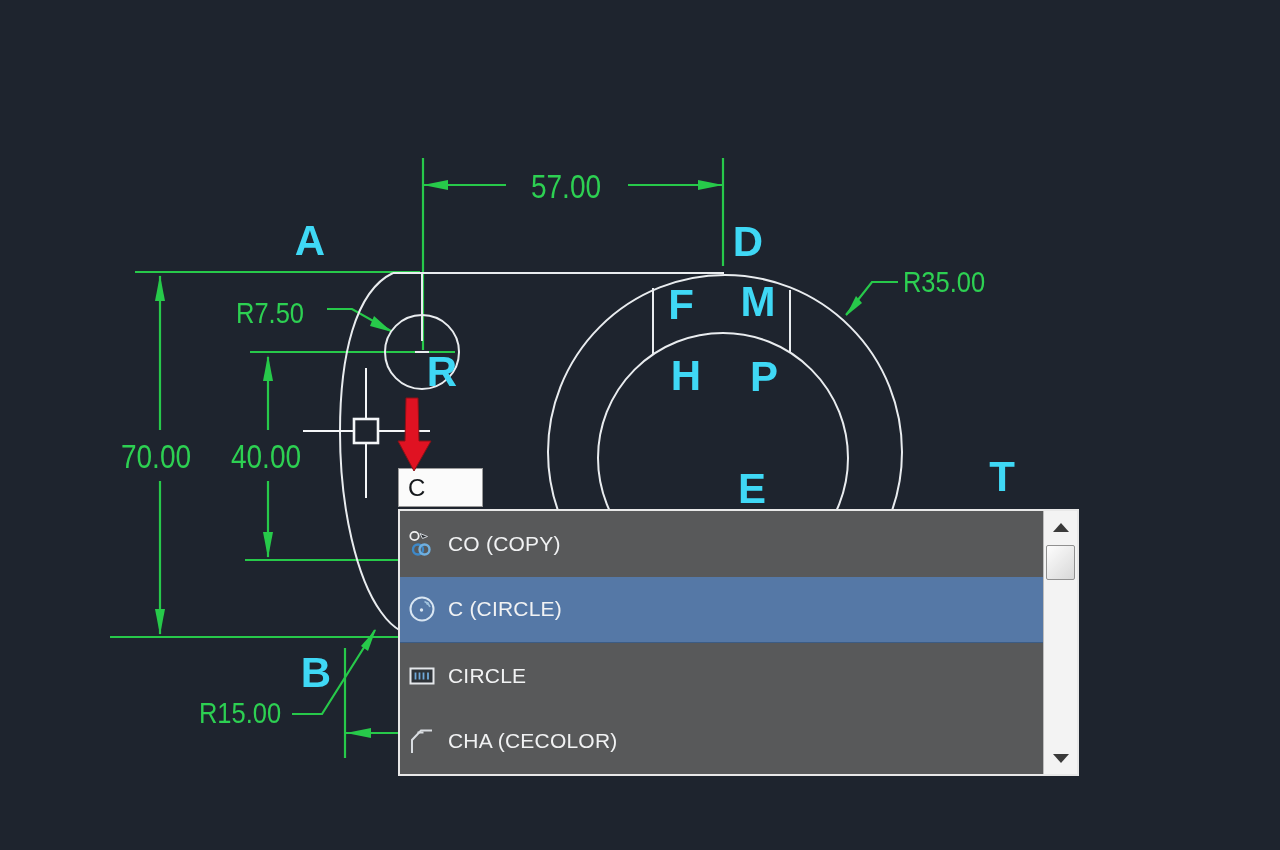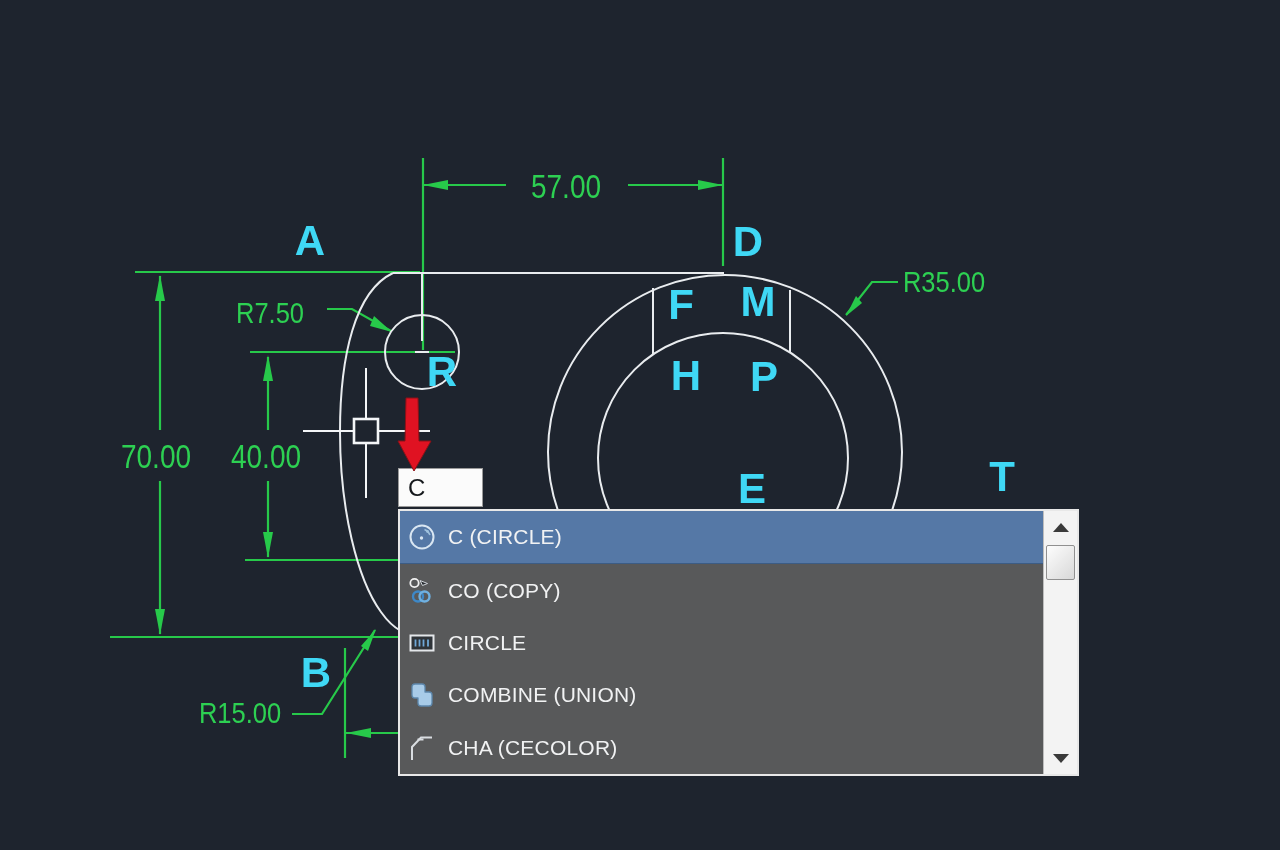--- a/index.html
+++ b/index.html
@@ -153,63 +153,55 @@
   <div class="dim rad" style="left:270px;top:313px;">R7.50</div>
   <div class="dim rad" style="left:944px;top:282px;">R35.00</div>
   <div class="dim rad" style="left:240px;top:713px;">R15.00</div>
 
   <div id="cmdbox">
     <input type="text" value="C" style="">
   </div>
 
   <div id="dropdown">
     <div id="ac-list">
+        <div class="ac-row">
+          <span class="ac-icon">
+            <svg viewBox="0 0 30 30">
+              <circle cx="7.5" cy="7" r="4.2" fill="none" stroke="#f0f0f0" stroke-width="1.8"></circle>
+              <path d="M13 4.5 L20.5 7.5 L15.5 9.5 Z" fill="#2b2f33" stroke="#cfd4d9" stroke-width="1"></path>
+              <circle cx="11" cy="20.5" r="5" fill="none" stroke="#3d88c8" stroke-width="2.4"></circle>
+              <circle cx="17.5" cy="20.5" r="5" fill="none" stroke="#6fb0e0" stroke-width="2.4"></circle>
+            </svg>
+          </span>
+          <span class="ac-label">CO (COPY)</span>
+        </div>
         <div class="ac-row sel">
           <span class="ac-icon">
             <svg viewBox="0 0 30 30">
               <circle cx="15" cy="15" r="11.5" fill="none" stroke="#d9e6f2" stroke-width="2"></circle>
               <circle cx="14.5" cy="16" r="1.7" fill="#d9e6f2"></circle>
               <circle cx="20.5" cy="9.5" r="1.4" fill="#9fc1dd"></circle>
               <path d="M17.5 7.5 A9.5 9.5 0 0 1 23 13" fill="none" stroke="#9fc1dd" stroke-width="1.5"></path>
             </svg>
           </span>
           <span class="ac-label">C (CIRCLE)</span>
-        </div>
-        <div class="ac-row">
-          <span class="ac-icon">
-            <svg viewBox="0 0 30 30">
-              <circle cx="7.5" cy="7" r="4.2" fill="none" stroke="#f0f0f0" stroke-width="1.8"></circle>
-              <path d="M13 4.5 L20.5 7.5 L15.5 9.5 Z" fill="#2b2f33" stroke="#cfd4d9" stroke-width="1"></path>
-              <circle cx="11" cy="20.5" r="5" fill="none" stroke="#3d88c8" stroke-width="2.4"></circle>
-              <circle cx="17.5" cy="20.5" r="5" fill="none" stroke="#6fb0e0" stroke-width="2.4"></circle>
-            </svg>
-          </span>
-          <span class="ac-label">CO (COPY)</span>
         </div>
         <div class="ac-row">
           <span class="ac-icon">
             <svg viewBox="0 0 30 30">
               <rect x="3.5" y="7.5" width="23" height="15" fill="#2e3338" stroke="#e4e7ea" stroke-width="2"></rect>
               <g stroke="#6fa8d8" stroke-width="1.8" fill="none">
                 <line x1="8.5" y1="11.5" x2="8.5" y2="18.5"></line>
                 <line x1="12.5" y1="11.5" x2="12.5" y2="18.5"></line>
                 <line x1="16.5" y1="11.5" x2="16.5" y2="18.5"></line>
                 <line x1="21" y1="11.5" x2="21" y2="18.5"></line>
               </g>
             </svg>
           </span>
           <span class="ac-label">CIRCLE</span>
-        </div>
-        <div class="ac-row">
-          <span class="ac-icon">
-            <svg viewBox="0 0 30 30">
-              <path d="M8 4 h7 a3 3 0 0 1 3 3 v5 h4 a3 3 0 0 1 3 3 v8 a3 3 0 0 1 -3 3 h-8 a3 3 0 0 1 -3 -3 v-5 H8 a3 3 0 0 1 -3 -3 V7 a3 3 0 0 1 3 -3 Z" fill="#a8cbe8" stroke="#5d88ad" stroke-width="1.3" stroke-linejoin="round"></path>
-            </svg>
-          </span>
-          <span class="ac-label">COMBINE (UNION)</span>
         </div>
         <div class="ac-row">
           <span class="ac-icon">
             <svg viewBox="0 0 30 30">
               <path d="M5 27 V14 L14 4.5 h11" fill="none" stroke="#d9dde1" stroke-width="2"></path>
               <path d="M10.5 6.5 h6" fill="none" stroke="#d9dde1" stroke-width="2"></path>
             </svg>
           </span>
           <span class="ac-label">CHA (CECOLOR)</span>
         </div>

